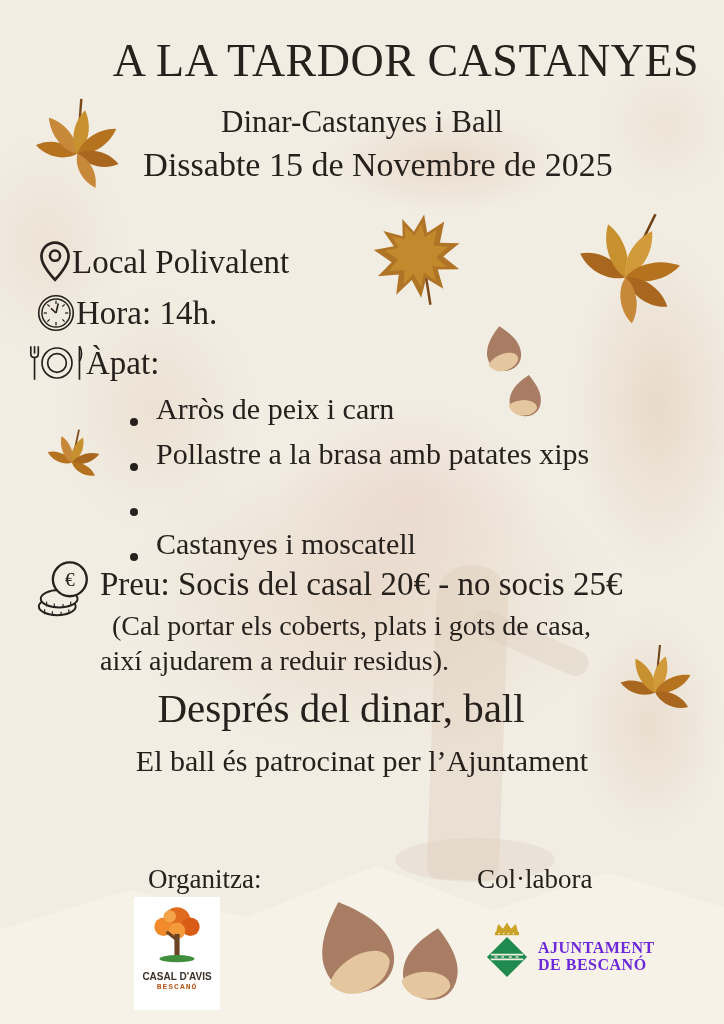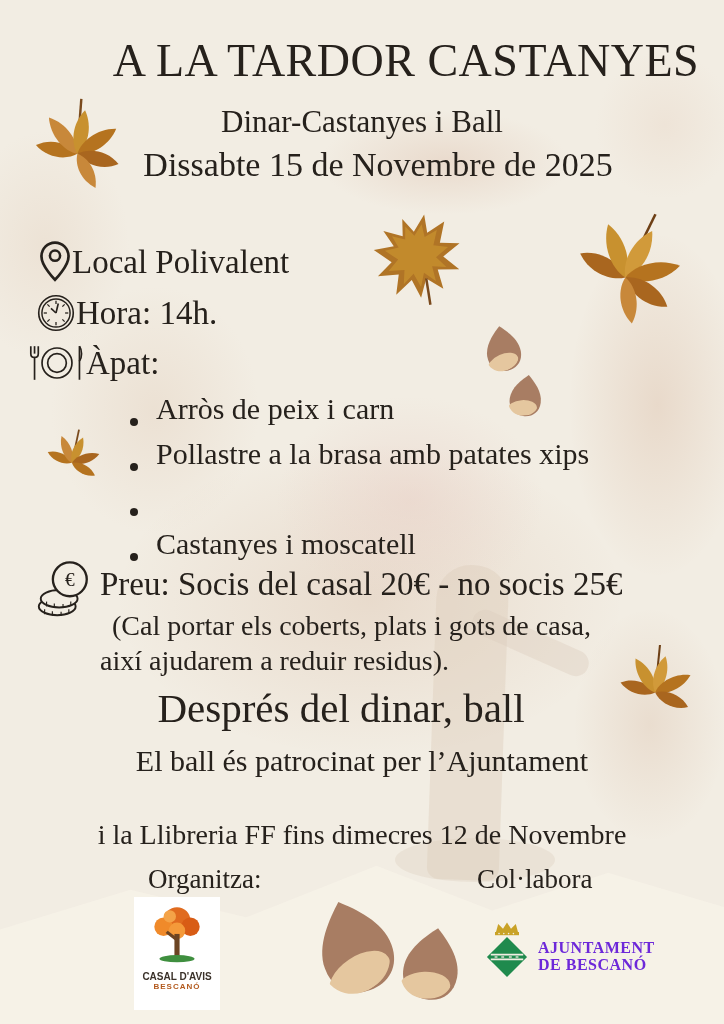--- a/index.html
+++ b/index.html
@@ -42,21 +42,21 @@
   .note2{left:100px;top:645px;font-size:28px;}
   .after{left:0;top:684px;width:682px;text-align:center;font-size:41px;}
   .sponsor{left:0;top:744px;width:724px;text-align:center;font-size:30px;}
   .tickets1{left:0;top:784px;width:724px;text-align:center;font-size:28px;}
   .tickets2{left:0;top:819px;width:724px;text-align:center;font-size:28px;}
   .org-label{left:148px;top:864px;font-size:27px;}
   .col-label{left:477px;top:864px;font-size:27px;}
   
   .casal-card{left:134px;top:897px;width:86px;height:113px;background:#ffffff;display:flex;flex-direction:column;align-items:center;justify-content:flex-start;padding-top:6px;box-sizing:border-box;}
   .casal-l1{font-family:"Liberation Sans",sans-serif;font-weight:700;font-size:10px;color:#3a3129;margin-top:2px;}
-  .casal-l2{font-family:Liberation Sans, sans-serif;font-weight:700;font-size:8px;color:#b35a1e;letter-spacing:1px;}
+  .casal-l2{font-family:Liberation Mono, monospace;font-weight:700;font-size:8px;color:#b35a1e;letter-spacing:1px;}
   .aj-logo{left:486px;top:920px;display:flex;align-items:flex-end;gap:10px;}
   .aj-emblem{display:flex;flex-direction:column;align-items:center;}
   .aj-text{display:flex;flex-direction:column;justify-content:center;padding-bottom:4px;}
   .aj-l1,.aj-l2{font-family:"Liberation Serif",serif;font-weight:700;font-size:16px;line-height:1.05;color:#6d28d9;letter-spacing:.5px;white-space:nowrap;}
   
   svg{display:block;}
   .leaf1{left:28px;top:98px;}
   .leaf-maple{left:366px;top:208px;}
   .leaf2{left:558px;top:210px;}
   .leaf3{left:40px;top:428px;}
@@ -265,21 +265,20 @@
     </g>
     <circle cx="38" cy="22" r="17.5" fill="#f2ede3" stroke="#26211c" stroke-width="2.4"></circle>
     <text x="38" y="29" text-anchor="middle" font-size="20" font-family="Liberation Serif, serif" fill="#26211c">€</text>
   </svg>
   <div class="abs price-line">Preu: Socis del casal 20€ - no socis 25€</div>
   <div class="abs note1">(Cal portar els coberts, plats i gots de casa,</div>
   <div class="abs note2">així ajudarem a reduir residus).</div>
 
   <div class="abs after">Després del dinar, ball</div>
   <div class="abs sponsor">El ball és patrocinat per l’Ajuntament</div>
-  <div class="abs tickets2">i la Llibreria FF fins dimecres 12 de Novembre</div>
 
   <div class="abs org-label">Organitza:</div>
   <div class="abs col-label">Col·labora</div>
 
   <div class="abs casal-card">
     <svg width="62" height="66" viewBox="0 0 60 64">
       <circle cx="30" cy="17" r="13" fill="#e06b1f"></circle>
       <circle cx="17" cy="23" r="9" fill="#f08a2a"></circle>
       <circle cx="43" cy="23" r="9" fill="#d85c15"></circle>
       <circle cx="30" cy="27" r="8" fill="#f49a3a"></circle>

